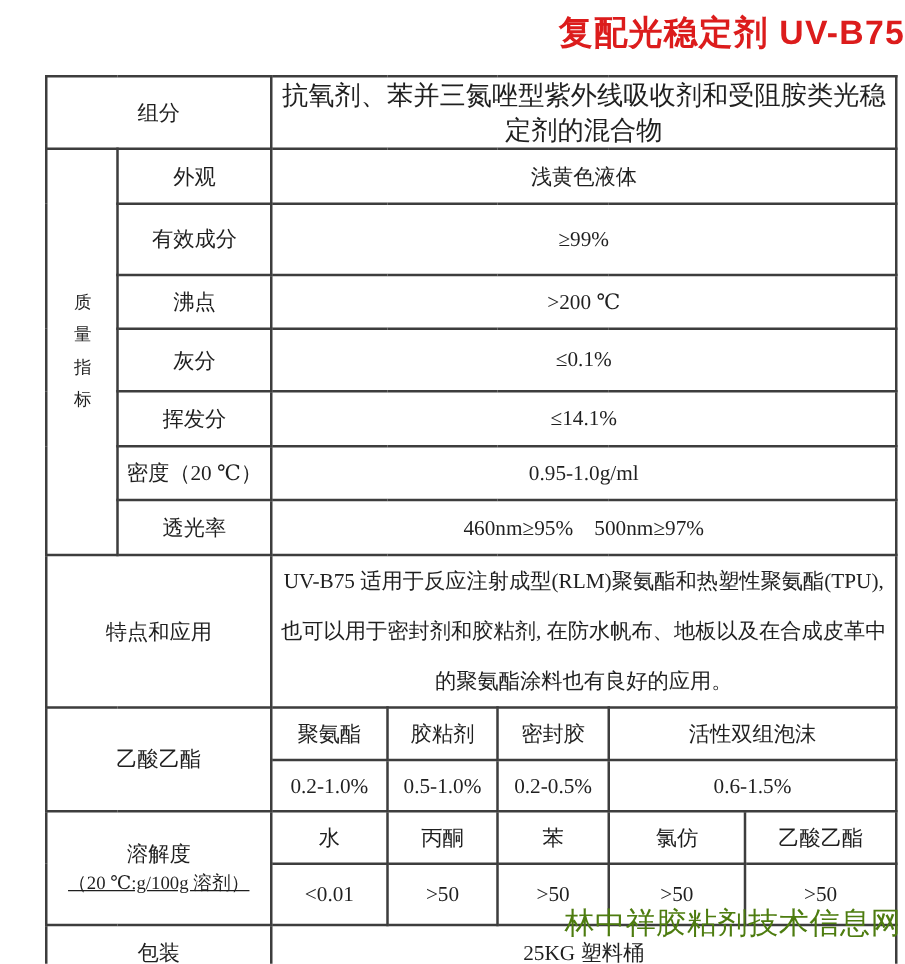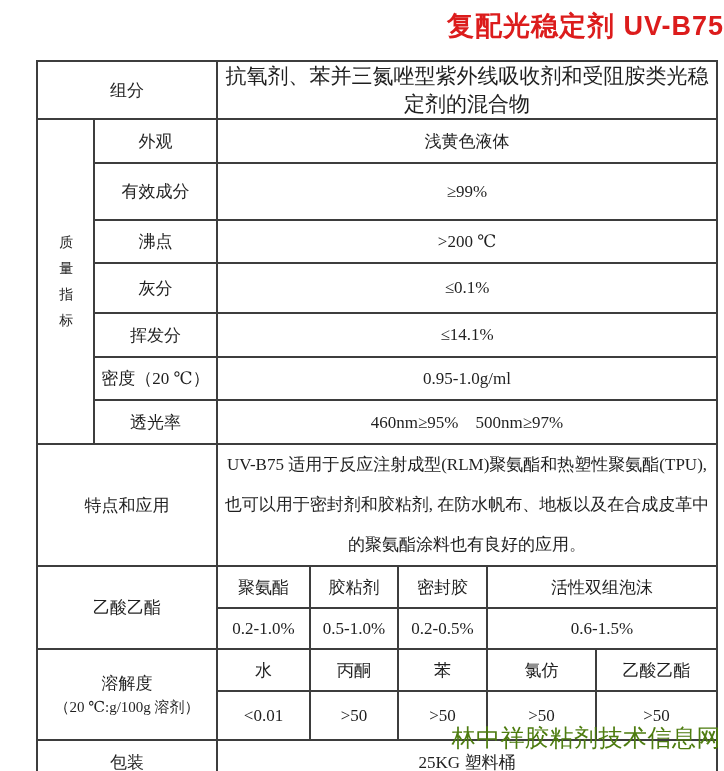--- a/index.html
+++ b/index.html
@@ -51,21 +51,21 @@
     word-break: break-all;
     text-align: right;
   }
   td.para {
     text-align: left;
     font-size: 14.5px;
     line-height: 40px;
     padding: 6px 10px 6px 8px;
     border-radius: 12px;
   }
-  .lbl2 { font-size: 15px; line-height: 22px; }
+  .lbl2 { font-size: 15px; line-height: 22px; text-decoration: underline; }
   .lbl1 { line-height: 24px; }
   .watermark {
     position: absolute;
     top: 722px;
     right: 3px;
     font-size: 24px;
     letter-spacing: 0.5px;
     color: #4d7c0f;
     font-family: "Liberation Sans", "DejaVu Sans", sans-serif;
     white-space: nowrap;

